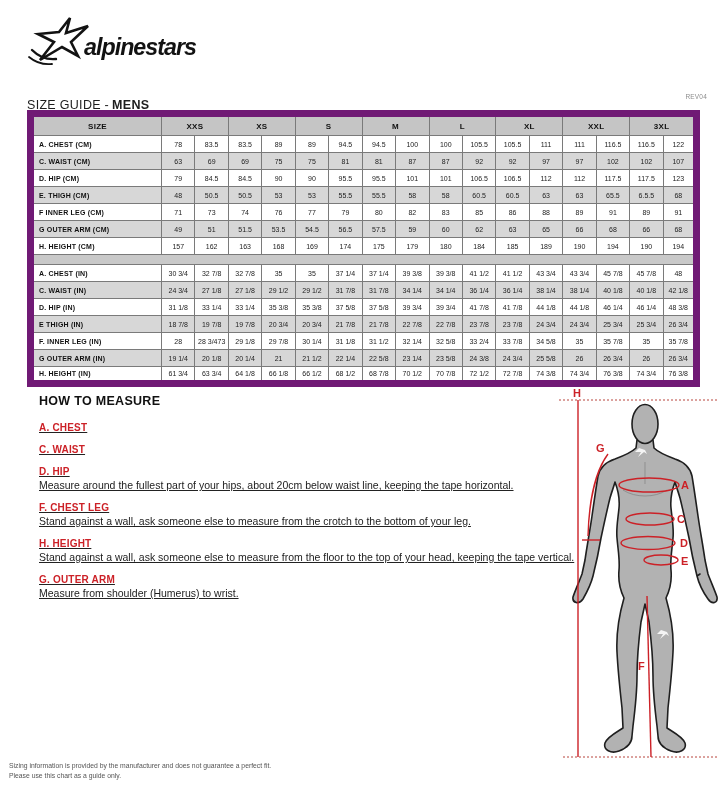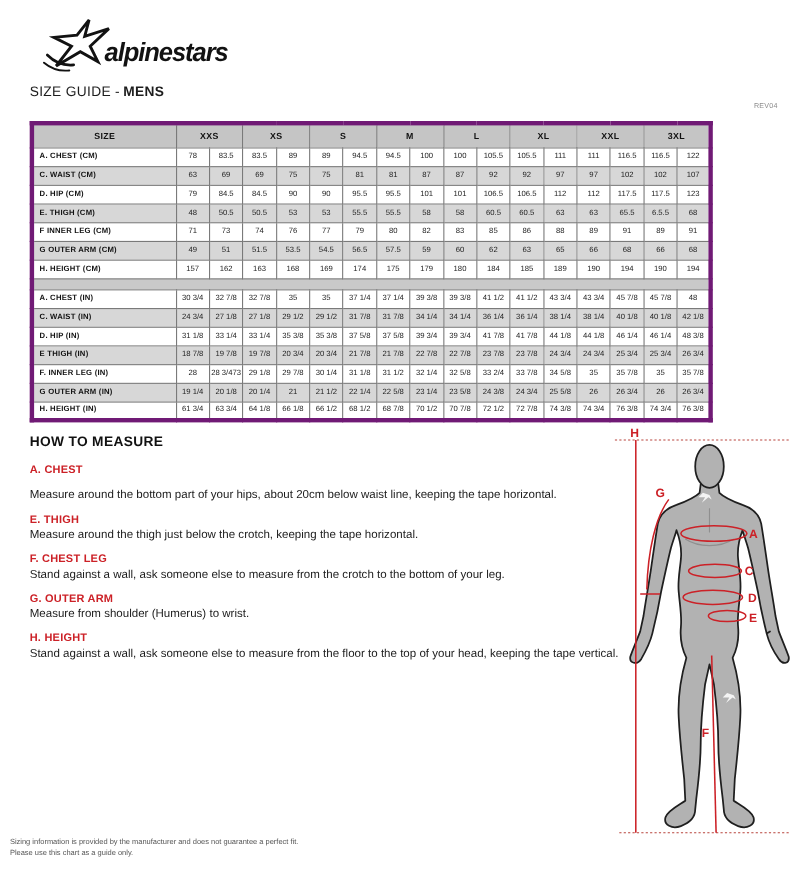--- a/index.html
+++ b/index.html
@@ -2,38 +2,38 @@
 <html><head>
 <meta charset="utf-8">
 <style>
   * { margin:0; padding:0; box-sizing:border-box; }
   html,body { background:#ffffff; }
   body {
     width:720px; height:810px; position:relative; overflow:hidden;
     font-family:"Liberation Sans", sans-serif; color:#222;
   }
   
-  .logo { position:absolute; left:37px; top:14px; }
-  
-  .pagetitle { position:absolute; left:27px; top:76px; font-size:12.5px; letter-spacing:.3px; color:#1d1d1d; }
+  .logo { position:absolute; left:26px; top:14px; }
+  
+  .pagetitle { position:absolute; left:27px; top:98px; font-size:12.5px; letter-spacing:.3px; color:#1d1d1d; }
   .pagetitle .bold { font-weight:bold; margin-left:3px; }
   .rev { position:absolute; top:93px; right:13px; font-size:6.5px; color:#8d8d8d; letter-spacing:.2px; }
   
   .tablewrap { position:absolute; left:27px; top:110px; }
-  table.size-table { border-collapse:collapse; table-layout:fixed; width:621px; border:4px solid #701a75; }
+  table.size-table { border-collapse:collapse; table-layout:fixed; width:673px; border:7px solid #701a75; }
   table.size-table th, table.size-table td { border:1px solid #7a7a7a; overflow:hidden; white-space:nowrap; }
   table.size-table thead th { background:#c5c5c5; height:22px; font-size:8px; font-weight:bold; letter-spacing:.3px; color:#111; text-align:center; }
   table.size-table td { height:17px; font-size:7px; text-align:center; color:#222; background:#ffffff; }
   table.size-table td.lbl { text-align:left; padding-left:5px; font-weight:bold; letter-spacing:.2px; color:#111; }
   table.size-table tr.alt td { background:#d7d7d7; }
   table.size-table tr.sep td { background:#c9c9c9; height:10px; }
   
-  .howto { position:absolute; left:27px; top:394px; width:560px; }
+  .howto { position:absolute; left:39px; top:394px; width:560px; }
   .howto h2 { font-size:12.5px; font-weight:bold; color:#111; letter-spacing:.3px; margin-bottom:14px; }
-  .mitem { margin-bottom:11px; }
+  .mitem { margin-bottom:11px;text-decoration:underline; }
   .mhead { color:#cc2127; font-size:10px; font-weight:bold; letter-spacing:.2px; margin-bottom:2px; }
   .mtext { font-size:10.5px; color:#1c1c1c; }
   
   .figure { position:absolute; left:555px; top:388px; width:165px; height:385px; }
   .figure svg text { font-family:"Liberation Sans", sans-serif; font-weight:bold; fill:#cc2127; font-size:11px; }
   
   .footer { position:absolute; left:9px; top:761px; font-size:6.8px; line-height:10px; color:#555; }
 </style>
 </head>
 <body>
@@ -345,39 +345,37 @@
   </table>
 </div>
 
 <div class="howto">
   <h2>HOW TO MEASURE</h2>
   <div id="howto-items">
       <div class="mitem">
         <div class="mhead">A. CHEST</div>
       </div>
       <div class="mitem">
-      </div>
-      <div class="mitem">
-        <div class="mtext">Measure around the bottom part of your hips, about 20cm below waist line, keeping the tape horizontal.</div>
-      </div>
-      <div class="mitem">
-        <div class="mhead">E. THIGH</div>
-        <div class="mtext">Measure around the thigh just below the crotch, keeping the tape horizontal.</div>
+        <div class="mhead">C. WAIST</div>
+      </div>
+      <div class="mitem">
+        <div class="mhead">D. HIP</div>
+        <div class="mtext">Measure around the fullest part of your hips, about 20cm below waist line, keeping the tape horizontal.</div>
       </div>
       <div class="mitem">
         <div class="mhead">F. CHEST LEG</div>
         <div class="mtext">Stand against a wall, ask someone else to measure from the crotch to the bottom of your leg.</div>
       </div>
       <div class="mitem">
+        <div class="mhead">H. HEIGHT</div>
+        <div class="mtext">Stand against a wall, ask someone else to measure from the floor to the top of your head, keeping the tape vertical.</div>
+      </div>
+      <div class="mitem">
         <div class="mhead">G. OUTER ARM</div>
         <div class="mtext">Measure from shoulder (Humerus) to wrist.</div>
-      </div>
-      <div class="mitem">
-        <div class="mhead">H. HEIGHT</div>
-        <div class="mtext">Stand against a wall, ask someone else to measure from the floor to the top of your head, keeping the tape vertical.</div>
       </div>
     </div>
 </div>
 
 <div class="figure">
   <svg width="165" height="385" viewBox="0 0 165 385">
 
     <line x1="4" y1="12" x2="163" y2="12" stroke="#b8443c" stroke-width="1" stroke-dasharray="2,2"></line>
     <line x1="8" y1="369" x2="163" y2="369" stroke="#b8443c" stroke-width="1" stroke-dasharray="2,2"></line>
 

